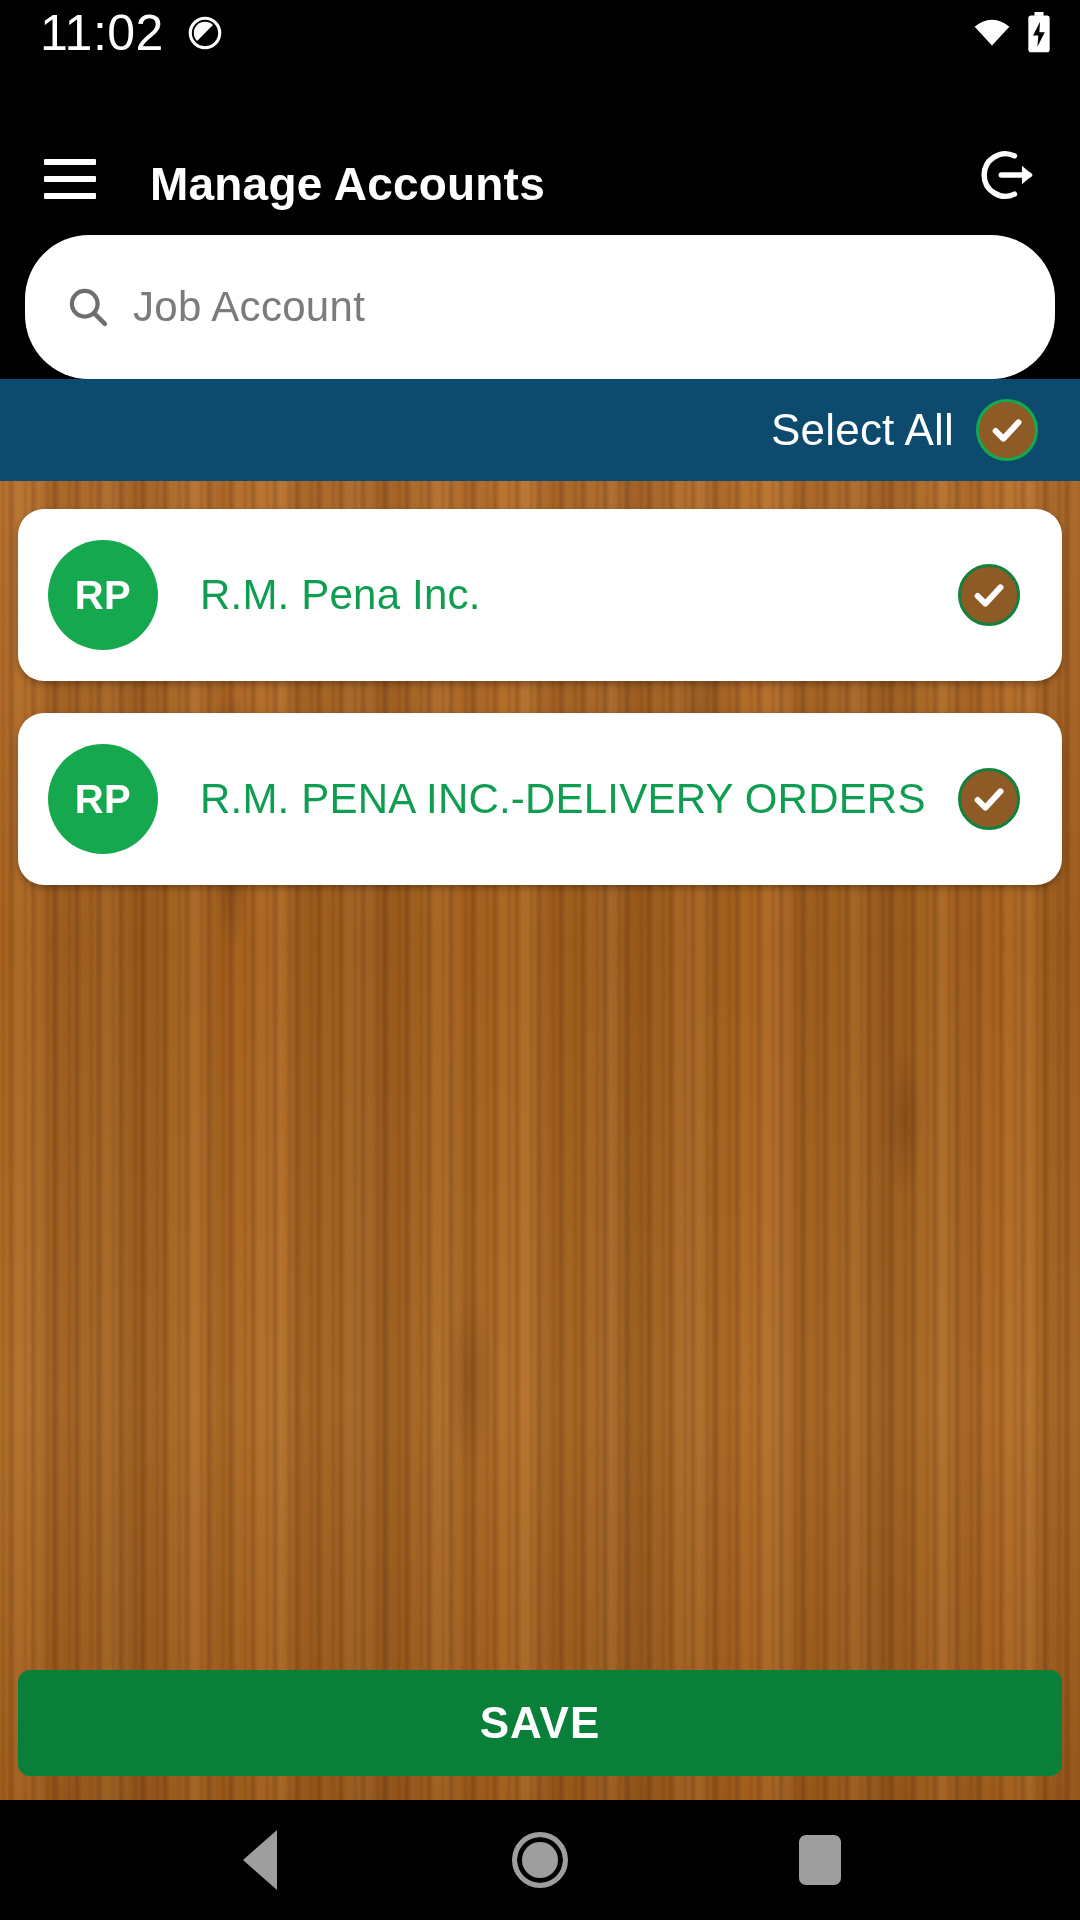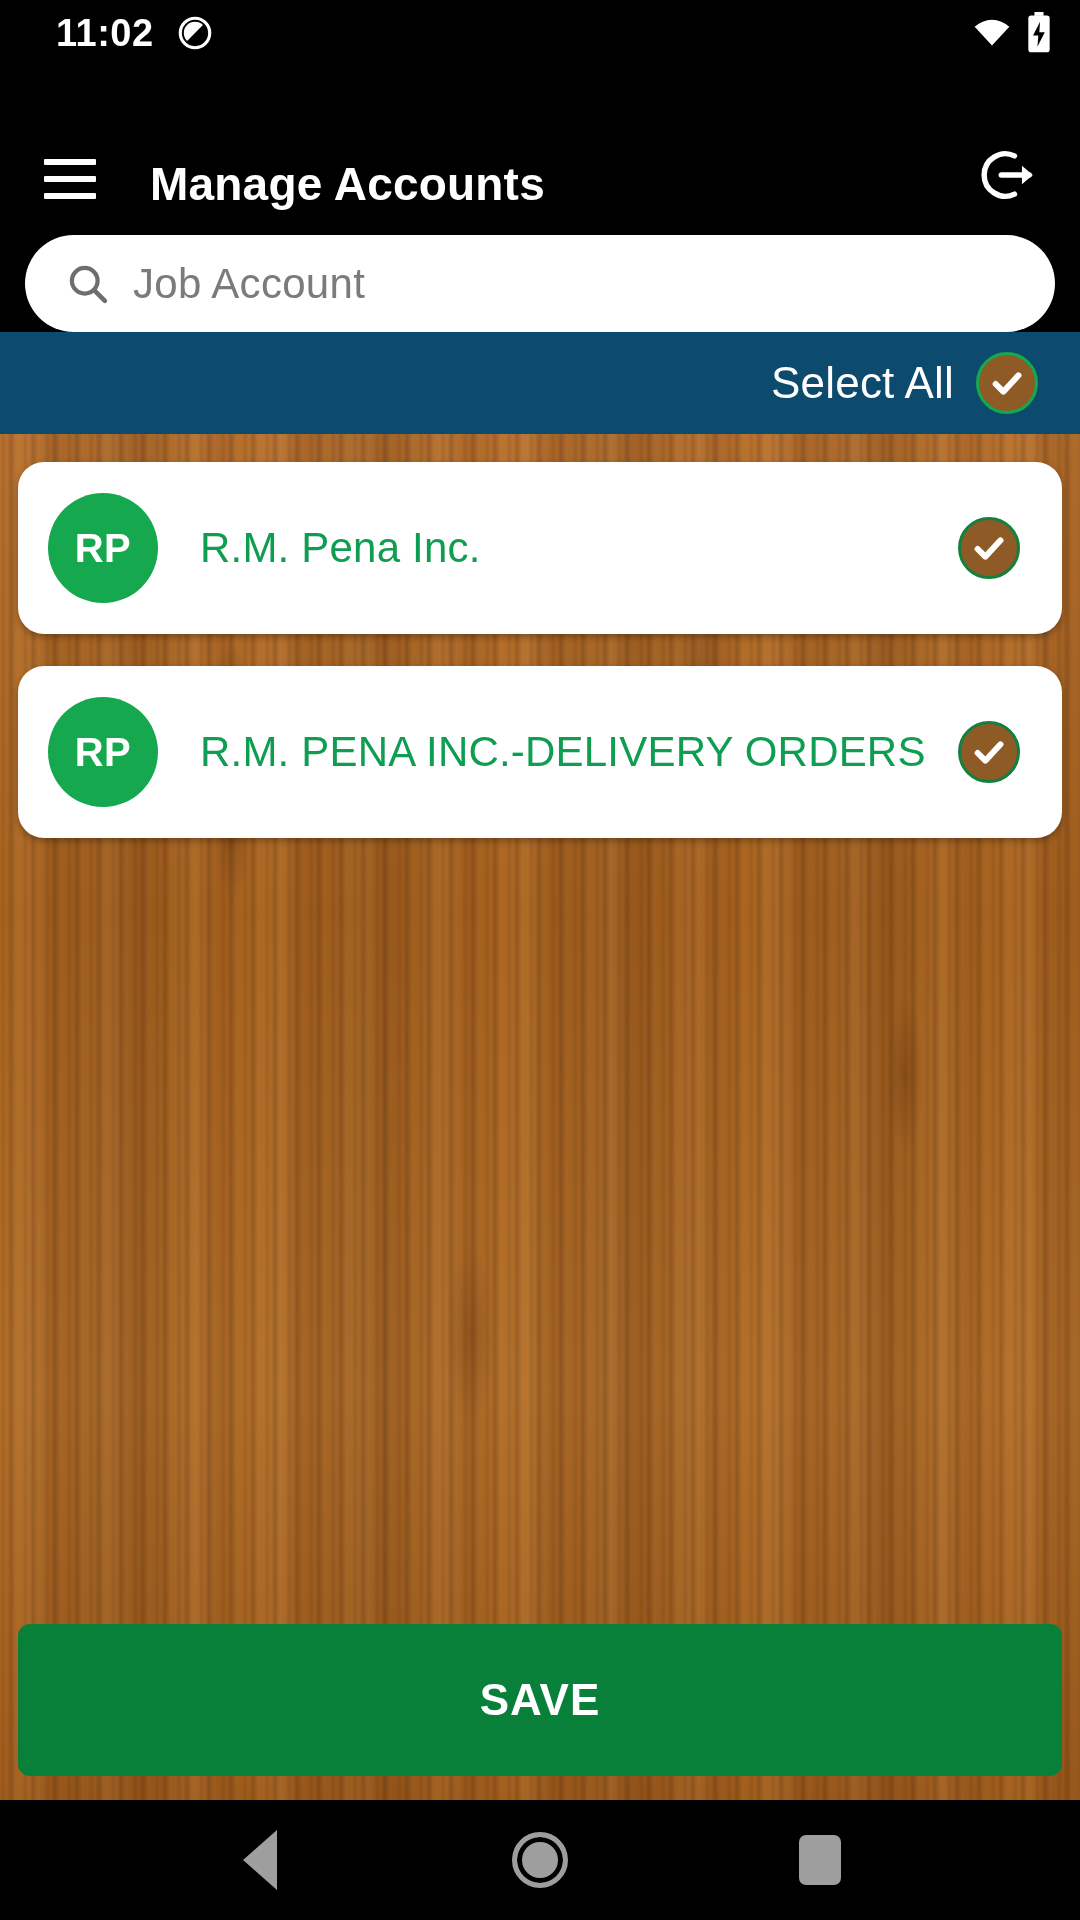--- a/index.html
+++ b/index.html
@@ -20,22 +20,22 @@
   
   .statusbar {
     height:66px; flex:0 0 66px;
     background:#000;
     display:flex; align-items:center;
     padding:0 28px 0 40px;
     position:relative;
   }
   .status-left { display:flex; align-items:center; gap:22px; }
   .clock {
-    color:#fff; font-size:38px; font-weight:700;
-    letter-spacing:0.5px; line-height:1;margin-left:16px;
+    color:#fff; font-size:50px; font-weight:400;
+    letter-spacing:0.5px; line-height:1;
   }
   .status-right {
     margin-left:auto;
     display:flex; align-items:center; gap:14px;
   }
 
   
   .appbar {
     height:145px; flex:0 0 145px;
     background:#000;
@@ -65,21 +65,21 @@
     cursor:pointer;
   }
 
   
   .search-wrap {
     flex:0 0 auto;
     background:#000;
     padding:24px 25px 0 25px;
   }
   .search-box {
-    height:97px;
+    height:144px;
     background:#fff;
     border-radius:64px;
     display:flex; align-items:center;
     padding:8px 40px;
     box-shadow:0 2px 5px rgba(0,0,0,0.35);
   }
   .search-icon { flex:0 0 auto; margin-right:22px; display:flex; }
   .search-placeholder {
     color:#7b7b7b; font-size:42px; font-weight:400;
     letter-spacing:0.3px;
@@ -178,21 +178,21 @@
     line-height:1.12; letter-spacing:0.2px;
   }
 
   
   .save-area {
     margin-top:auto;
     padding:0 18px 24px 18px;
     position:relative; z-index:2;
   }
   .save-btn {
-    width:100%; height:152px;
+    width:100%; height:106px;
     background:#08803a;
     border:none; border-radius:12px;
     color:#fff; font-size:44px; font-weight:700;
     letter-spacing:1px;
     display:flex; align-items:center; justify-content:center;
     cursor:pointer;
     font-family:"Liberation Sans", sans-serif;
   }
 
   

